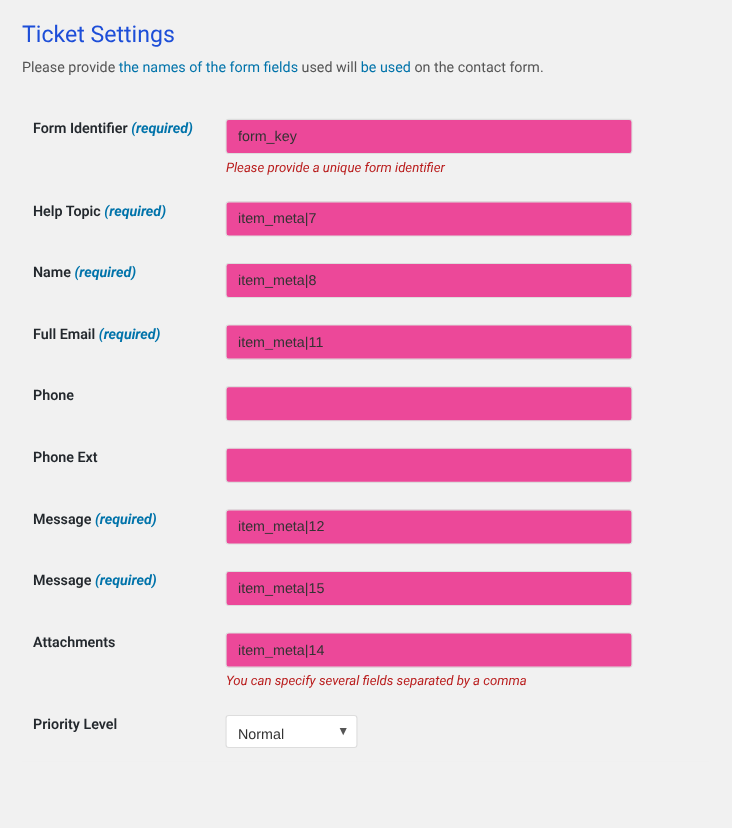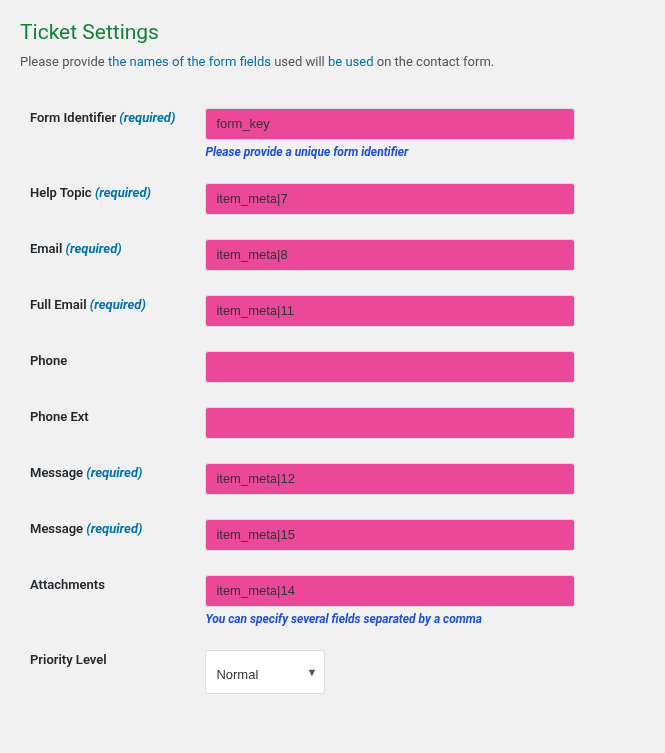--- a/index.html
+++ b/index.html
@@ -18,21 +18,21 @@
       min-height: 753px;
     }
 
     .page-container {
       background: #f1f1f1;
     }
 
     .page-title {
       font-size: 21px;
       font-weight: 400;
-      color: #15803d;
+      color: #1d4ed8;
       margin-bottom: 8px;
     }
 
     .page-description {
       font-size: 13px;
       color: #555;
       margin-bottom: 24px;
       line-height: 1.5;
     }
 
@@ -81,43 +81,42 @@
       border-radius: 3px;
       font-size: 13px;
       color: #333;
       background: #ec4899;
       outline: none;
       height: 32px;
     }
 
     .helper-text {
       font-size: 12px;
-      color: #1d4ed8;
+      color: #b91c1c;
       margin-top: 5px;
       font-style: italic;
-      font-weight: bold;
     }
 
     .select-wrapper {
       position: relative;
       display: inline-block;
     }
 
     .priority-select {
       width: 120px;
       padding: 5px 28px 0 10px;
       border: 1px solid #ddd;
       border-radius: 3px;
       font-size: 13px;
       color: #333;
       background: #fff;
       appearance: none;
       -webkit-appearance: none;
       cursor: pointer;
-      height: 44px;
+      height: 30px;
       outline: none;
     }
 
     .select-arrow {
       position: absolute;
       right: 8px;
       top: 50%;
       transform: translateY(-50%);
       pointer-events: none;
       color: #555;
@@ -157,21 +156,21 @@
           </label>
         </td>
         <td class="input-cell">
           <input type="text" class="text-input" value="item_meta|7" style="">
         </td>
       </tr>
 
       <tr>
         <td class="label-cell">
           <label>
-            <span>Email</span>
+            <span>Name</span>
             <span class="required-text">(required)</span>
           </label>
         </td>
         <td class="input-cell">
           <input type="text" class="text-input" value="item_meta|8" style="">
         </td>
       </tr>
 
       <tr>
         <td class="label-cell">

